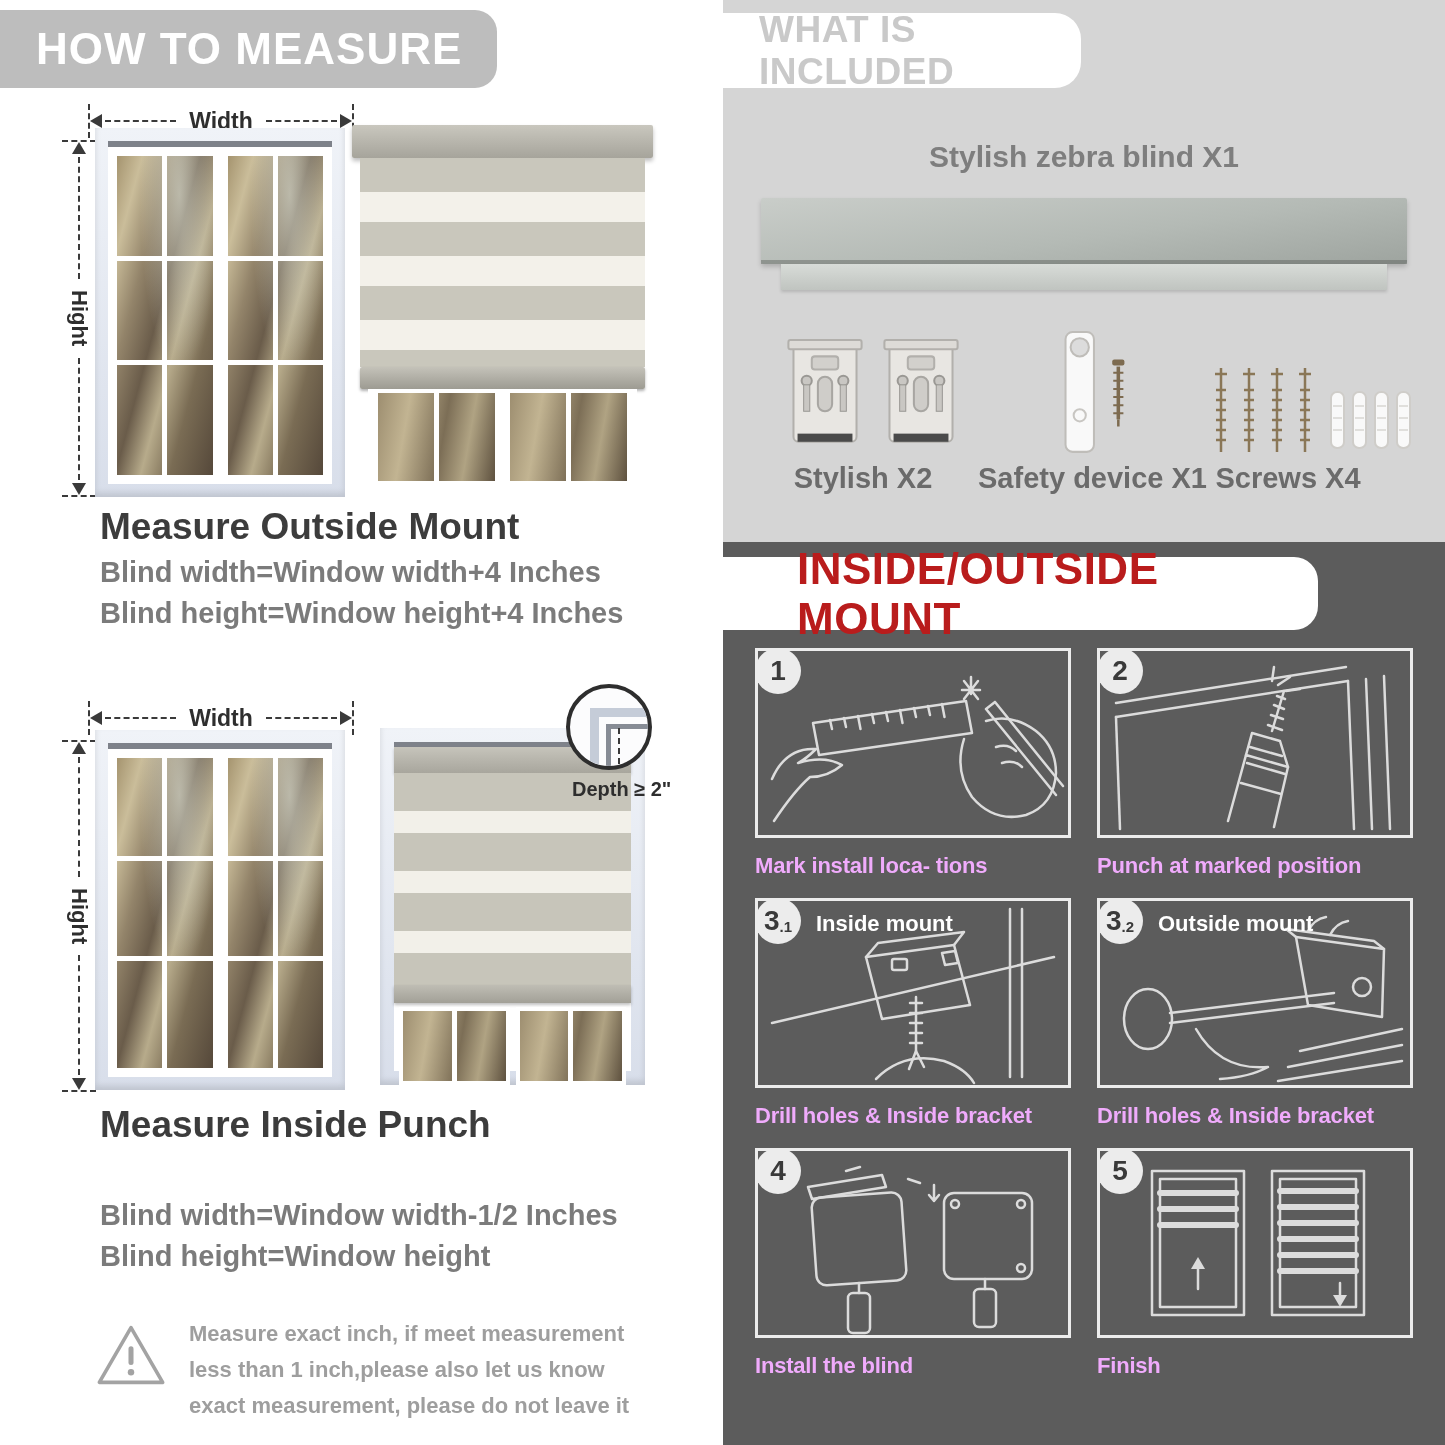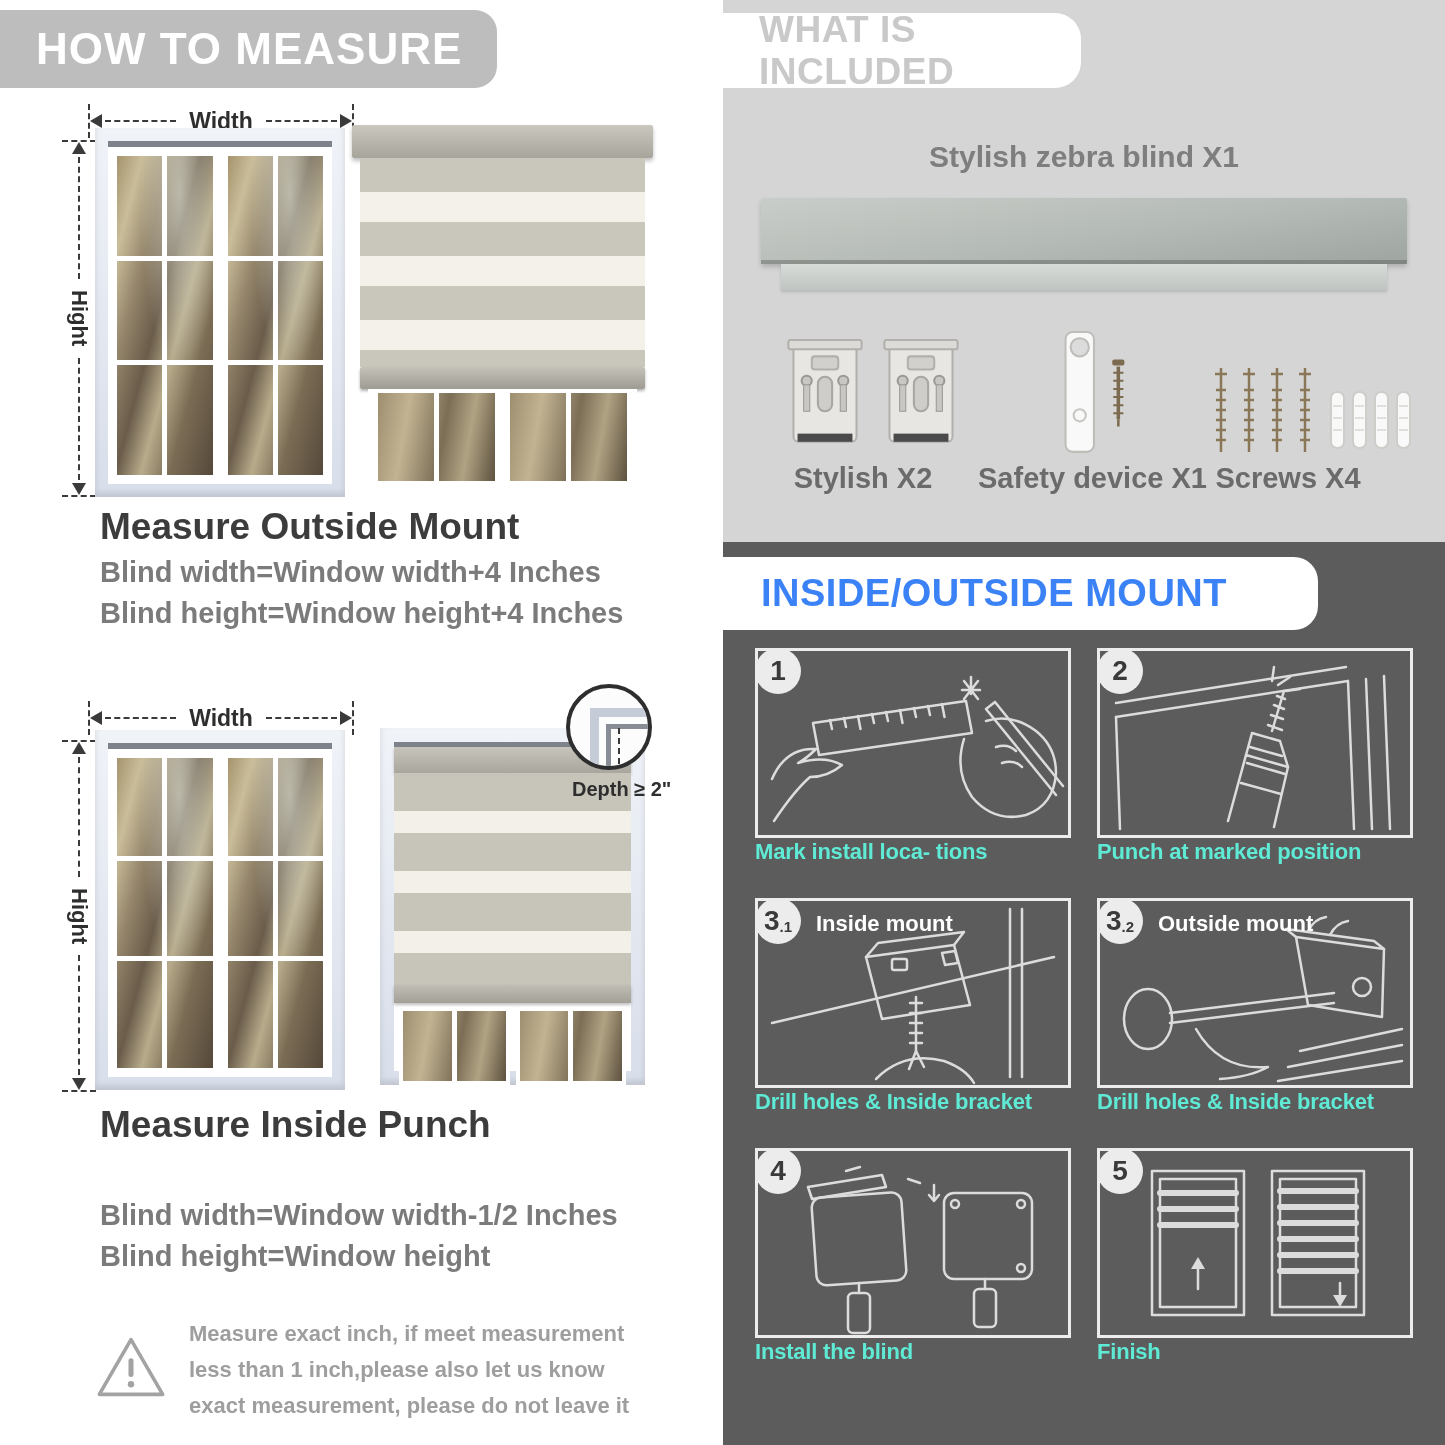--- a/index.html
+++ b/index.html
@@ -70,21 +70,21 @@
   .mag .corner-outer { position:absolute; left:20px; top:20px; width:76px; height:76px;
     border-left:9px solid #c5ccd8; border-top:9px solid #c5ccd8; }
   .mag .corner-inner { position:absolute; left:36px; top:36px; width:60px; height:60px;
     border-left:5px solid #878c95; border-top:5px solid #878c95; }
   .mag .corner-dash { position:absolute; left:48px; top:40px; height:46px; border-left:2.5px dashed #3a3a3a; }
   .depth-label { position:absolute; left:572px; top:778px; width:130px; font-size:20px; color:#2e2e2e; z-index:5; }
 
   .m-title { position:absolute; left:100px; font-size:37px; color:#3c3c3c; }
   .m-line { position:absolute; left:100px; font-size:29px; color:#7b7b7b; }
 
-  .note-row { position:absolute; left:95px; top:1310px; display:flex; gap:22px; align-items:center; }
+  .note-row { position:absolute; left:95px; top:1310px; display:flex; gap:22px; align-items:flex-start; }
   .note-text { width:470px; font-size:22px; line-height:36px; color:#9e9e9e; padding-top:6px; }
 
   
   .panel-top { position:absolute; left:723px; top:0; width:722px; height:614px; background:#d5d5d5; }
   .wii-header { position:absolute; left:0; top:13px; width:358px; height:75px; background:#fff;
     border-radius:0 26px 26px 0; display:flex; align-items:center; padding-left:36px; }
   .wii-header span { color:#c9c9c9; font-size:37px; letter-spacing:.5px; }
   .product-label { position:absolute; left:0; right:0; top:140px; text-align:center; font-size:30px; color:#7e7e7e; }
   .cassette-big { position:absolute; left:38px; top:198px; width:646px; height:66px; border-radius:2px;
     background:linear-gradient(172deg,#c9cdc9 0%,#b4bab5 55%,#9ea49f 100%);
@@ -95,32 +95,32 @@
   .included-icons { position:absolute; top:328px; left:0; width:100%; height:135px; }
   .brackets-wrap { position:absolute; left:62px; top:6px; display:flex; gap:16px; }
   .safety-wrap { position:absolute; left:328px; top:0; }
   .screws-wrap { position:absolute; left:482px; top:38px; }
   .item-label { position:absolute; top:462px; text-align:center; font-size:29px; color:#6b6b6b; }
 
   
   .panel-bottom { position:absolute; left:723px; top:542px; width:722px; height:903px; background:#5c5c5c; }
   .iom-header { position:absolute; left:0; top:15px; width:595px; height:73px; background:#fff;
     border-radius:0 24px 24px 0; display:flex; align-items:center; padding-left:38px; }
-  .iom-header span { color:#3b82f6; font-size:38px; letter-spacing:.5px; }
+  .iom-header span { color:#b91c1c; font-size:44px; letter-spacing:.5px;margin-left:36px; }
   .steps-grid { position:absolute; left:32px; top:106px; width:658px; display:grid;
     grid-template-columns:316px 316px; column-gap:26px; }
   .step-cell { height:250px; }
   .step-frame { position:relative; height:190px; border:3px solid #ececec; overflow:hidden; }
   .step-frame svg { display:block; width:100%; height:100%; }
   .badge { position:absolute; left:-3px; top:-3px; width:46px; height:46px; border-radius:50%;
     background:#ececec; color:#3a3a3a; display:flex; align-items:center; justify-content:center; z-index:2; }
   .badge .num { font-size:28px; }
   .badge .sub { font-size:15px; margin-top:10px; }
   .inner-label { position:absolute; left:58px; top:10px; color:#fff; font-size:22px; z-index:2; }
-  .step-caption { margin-top:1px; font-size:22px; color:#5eead4; letter-spacing:-.2px; }
+  .step-caption { margin-top:15px; font-size:22px; color:#f0abfc; letter-spacing:-.2px; }
 
   .lineart { fill:none; stroke:#dcdcdc; stroke-width:2.5; stroke-linecap:round; stroke-linejoin:round; }
 </style>
 </head>
 <body>
 
 <div class="page">
 
   <div class="htm-header">
     <span>HOW TO MEASURE</span>

